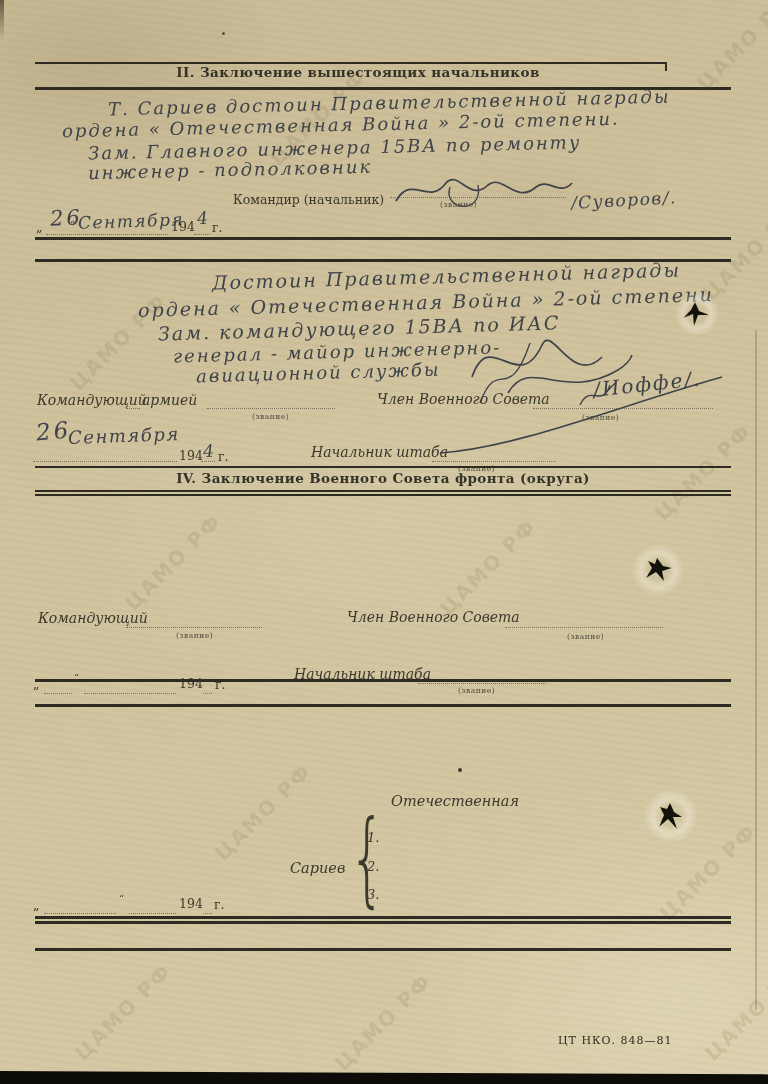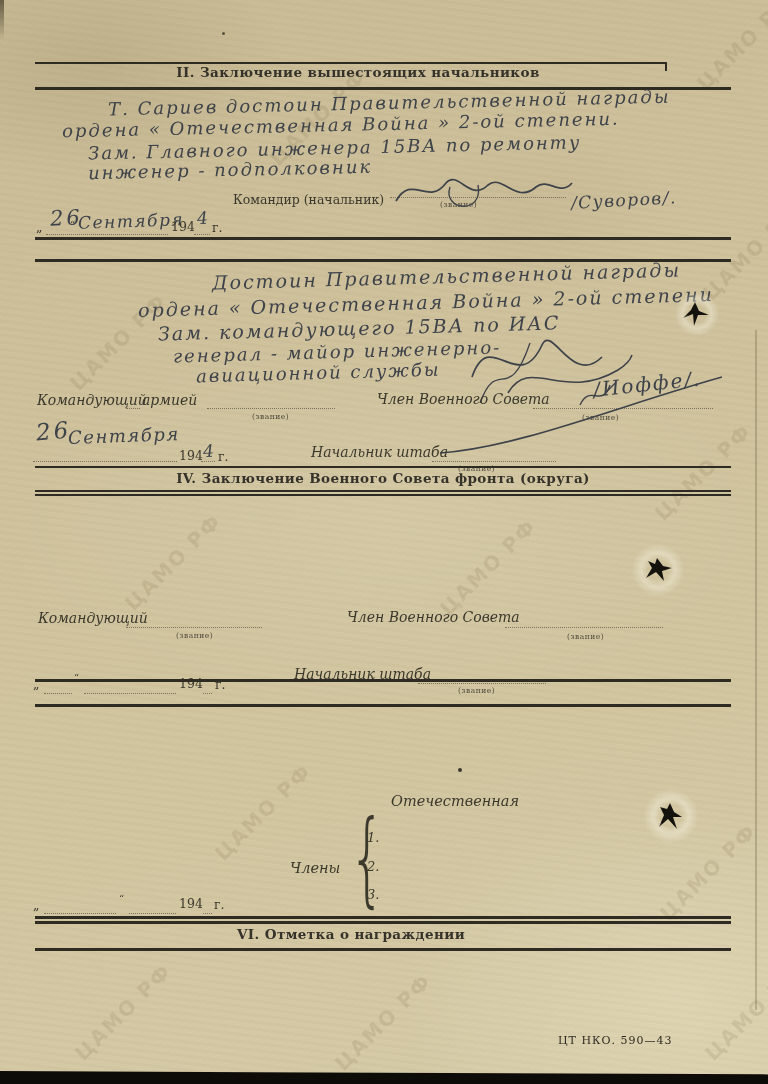--- a/index.html
+++ b/index.html
@@ -144,37 +144,36 @@
   <div class="print-sm" style="left:74px;top:672px;font-size:10px;">“</div>
   <div class="blank" style="left:84px;top:692px;width:92px;"></div>
   <div class="print-sm" style="left:179px;top:676px;">194</div>
   <div class="blank" style="left:203px;top:692px;width:9px;"></div>
   <div class="print-sm" style="left:215px;top:677px;">г.</div>
 
   <div class="rule" style="left:35px;top:679px;width:696px;height:3px;"></div>
   <div class="rule" style="left:35px;top:704px;width:696px;height:3px;"></div>
 
   <div class="lbl" style="left:391px;top:793px;font-size:14.5px;">Отечественная</div>
-  <div class="lbl" style="left:290px;top:860px;font-size:14.5px;">Члены</div>
+  <div class="lbl" style="left:290px;top:860px;font-size:14.5px;">Сариев</div>
   <div style="position:absolute;left:334px;top:812px;font-family:'DejaVu Sans',sans-serif;font-size:104px;font-weight:200;color:#3b382c;transform:scaleX(0.55);line-height:0.9;">{</div>
   <div class="lbl" style="left:367px;top:830px;font-size:13px;">1.</div>
   <div class="lbl" style="left:367px;top:859px;font-size:13px;">2.</div>
   <div class="lbl" style="left:367px;top:887px;font-size:13px;">3.</div>
 
   <div class="print-sm" style="left:33px;top:897px;">„</div>
   <div class="blank" style="left:44px;top:912px;width:72px;"></div>
   <div class="print-sm" style="left:119px;top:893px;font-size:10px;">“</div>
   <div class="blank" style="left:129px;top:912px;width:47px;"></div>
   <div class="print-sm" style="left:179px;top:896px;">194</div>
   <div class="blank" style="left:203px;top:912px;width:9px;"></div>
   <div class="print-sm" style="left:214px;top:897px;">г.</div>
 
   <div class="rule" style="left:35px;top:916px;width:696px;height:2.5px;"></div>
   <div class="rule" style="left:35px;top:921px;width:696px;height:2.5px;"></div>
-  <div class="sec-title" style="top:926px;transform:translateX(-32px);">VI. Отметка о награждении</div>
   <div class="rule" style="left:35px;top:948px;width:696px;height:2.5px;"></div>
 
   <div class="hole" style="left:640px;top:552px;">
     <div class="halo" style="left:-8px;top:-8px;width:52px;height:52px;"></div>
     <svg width="38" height="38" style="overflow:visible;">
         <path d="M17,6 L23,14 L32,16 L22,19 L24,29 L16,20 L6,26 L12,16 L8,9 L15,12 Z" fill="#14120c"></path>
       </svg>
   </div>
   <div class="hole" style="left:652px;top:797px;">
     <div class="halo" style="left:-8px;top:-8px;width:54px;height:54px;"></div>
@@ -186,17 +185,17 @@
     <div class="halo" style="left:-6px;top:-6px;width:44px;height:44px;"></div>
     <svg width="32" height="32" style="overflow:visible;">
         <path d="M14,4 L18,13 L28,17 L17,17 L13,28 L12,16 L2,20 L10,12 Z" fill="#14120c"></path>
       </svg>
   </div>
   <div style="position:absolute;left:458px;top:768px;width:4px;height:4px;border-radius:50%;background:#3c382c;"></div>
   <div style="position:absolute;left:222px;top:32px;width:3px;height:3px;border-radius:50%;background:#55503e;"></div>
 
   <div style="position:absolute;left:755px;top:330px;width:1.5px;height:680px;background:rgba(101,88,58,0.30);"></div>
 
-  <div style="position:absolute;left:558px;top:1034px;font-size:11px;letter-spacing:1px;color:#2e2b22;">ЦТ НКО. 590—43</div>
+  <div style="position:absolute;left:558px;top:1034px;font-size:11px;letter-spacing:1px;color:#2e2b22;">ЦТ НКО. 848—81</div>
 
   <div style="position:absolute;left:-6px;top:1071px;width:784px;height:18px;background:#0d0c08;transform:rotate(0.25deg);transform-origin:left center;"></div>
 
 </div>
 
 </body></html>

